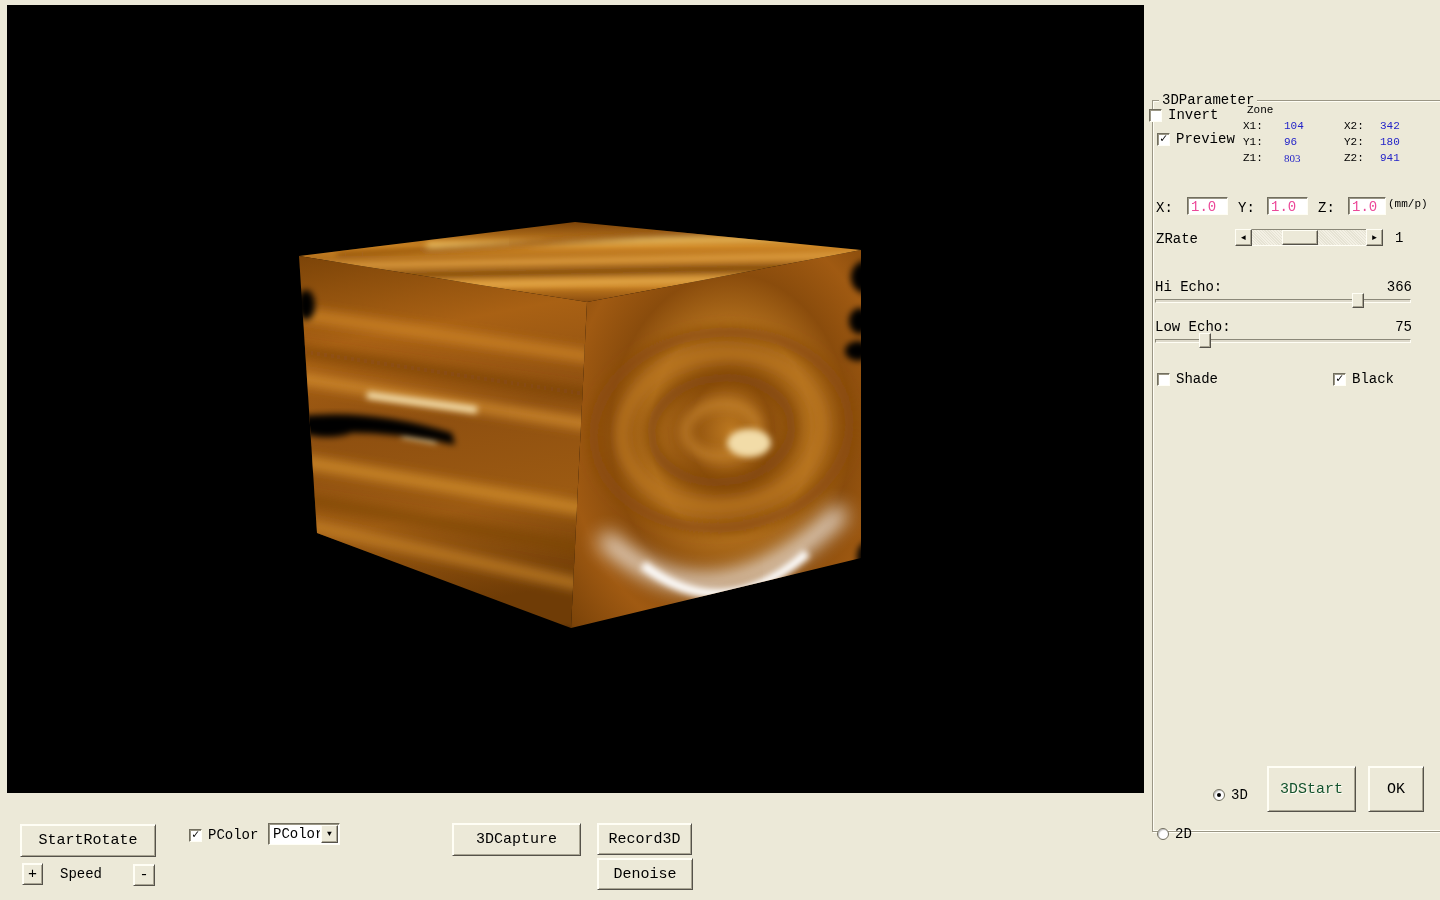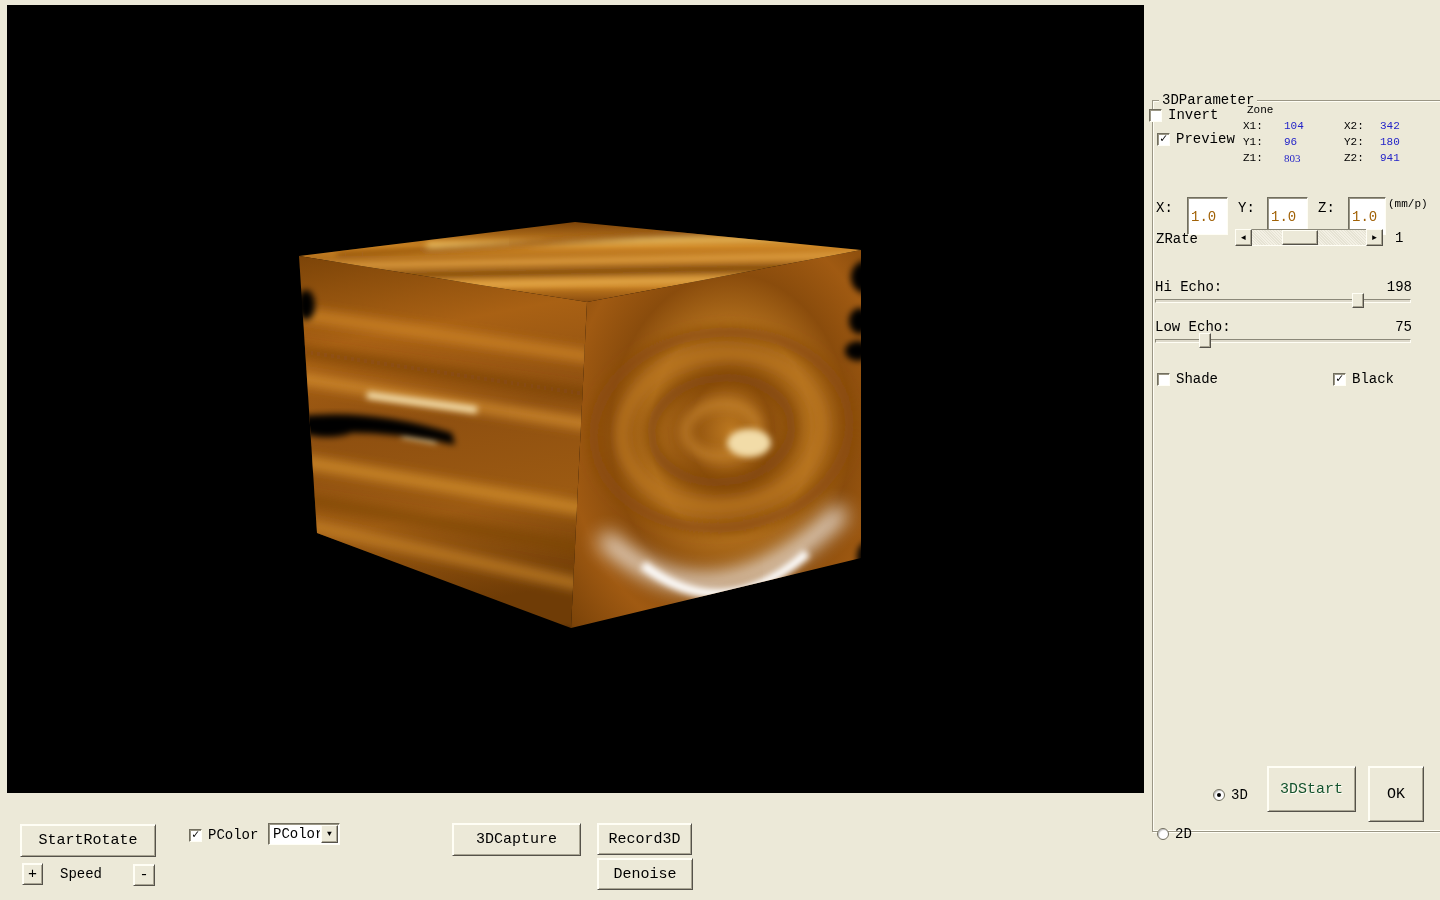--- a/index.html
+++ b/index.html
@@ -31,24 +31,24 @@
   .btn {
     position:absolute; display:flex; align-items:center; justify-content:center;
     background:#ece9d8; cursor:default; white-space:nowrap; font-size:15px;
     border:1px solid; border-color:#fffef5 #55524a #55524a #fffef5;
     box-shadow: inset 1px 1px 0 #fffef5, inset -1px -1px 0 #a9a593;
     font-family:"Liberation Mono","DejaVu Sans Mono",monospace;
   }
   .btn.disabled { color:#14532d; text-shadow:1px 1px 0 #fffef5; }
 
   .field {
-    position:absolute; background:#fff; height:38px; padding:1px 3px 0 3px;
+    position:absolute; background:#fff; height:18px; padding:1px 3px 0 3px;
     border:1px solid; border-color:#716e5f #fffef5 #fffef5 #716e5f;
     box-shadow: inset 1px 1px 0 #9a9685;
-    font-family:"Liberation Mono","DejaVu Sans Mono",monospace; font-size:14px; color:#a16207;
+    font-family:"Liberation Mono","DejaVu Sans Mono",monospace; font-size:14px; color:#ec4899;
   }
 
   .check { position:absolute; display:flex; align-items:center; gap:6px; white-space:nowrap; }
   .cb {
     width:13px; height:13px; background:#fff; flex:0 0 13px;
     border:1px solid; border-color:#716e5f #fffef5 #fffef5 #716e5f;
     box-shadow: inset 1px 1px 0 #9a9685;
     display:flex; align-items:center; justify-content:center;
     font-size:12px; line-height:1; font-weight:bold;
   }
@@ -251,21 +251,21 @@
     <div class="sb-track">
       <div class="sb-thumb"></div>
     </div>
     <div class="sb-btn">
         <span>►</span>
       </div>
   </div>
   <span class="lbl" style="left:1395px; top:230px;">1</span>
 
   <span class="lbl" style="left:1155px; top:279px;">Hi Echo:</span>
-  <span class="lbl" style="left:1372px; top:279px; width:40px; text-align:right;">198</span>
+  <span class="lbl" style="left:1372px; top:279px; width:40px; text-align:right;">366</span>
   <div class="slider-track" style="left:1155px; top:299px; width:256px;"></div>
   <div class="slider-thumb" style="left:1352px; top:293px;"></div>
 
   <span class="lbl" style="left:1155px; top:319px;">Low Echo:</span>
   <span class="lbl" style="left:1372px; top:319px; width:40px; text-align:right;">75</span>
   <div class="slider-track" style="left:1155px; top:339px; width:256px;"></div>
   <div class="slider-thumb" style="left:1199px; top:333px;"></div>
 
   <label class="check" style="left:1157px; top:371px;">
     <span class="cb"></span>
@@ -282,21 +282,21 @@
     <span class="radio"></span>
     <span>2D</span>
   </label>
   <label class="check" style="left:1213px; top:787px;">
     <span class="radio">
         <span class="dot"></span>
       </span>
     <span>3D</span>
   </label>
   <button class="btn disabled" style="left:1267px; top:766px; width:89px; height:46px;">3DStart</button>
-  <button class="btn" style="left:1368px; top:766px; width:56px; height:56px;">OK</button>
+  <button class="btn" style="left:1368px; top:766px; width:56px; height:46px;">OK</button>
 
 
   <button class="btn" style="left:20px; top:824px; width:136px; height:33px;">StartRotate</button>
 
   <label class="check" style="left:189px; top:827px;">
     <span class="cb">
         <span>✓</span>
       </span>
     <span>PColor</span>
   </label>

